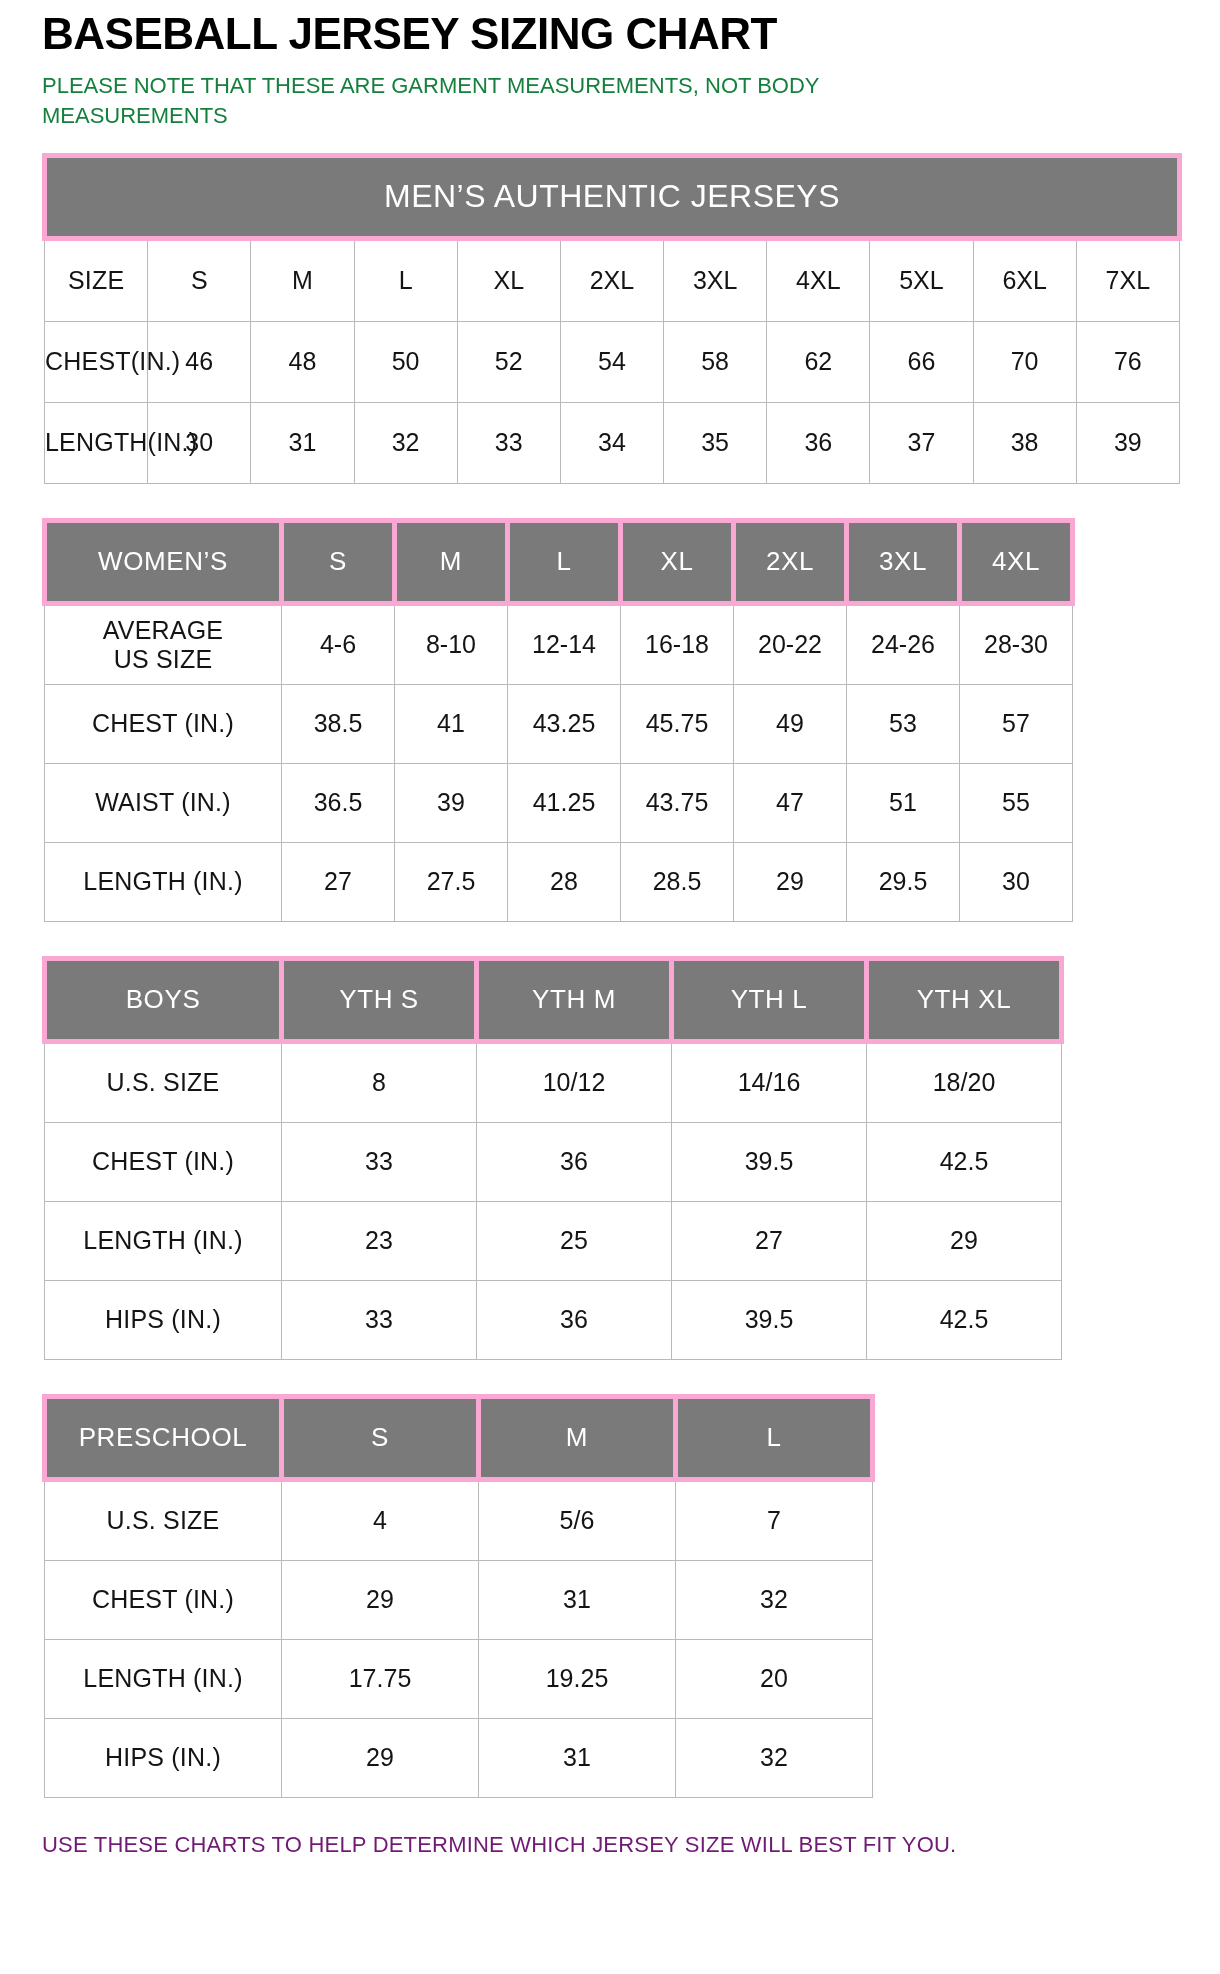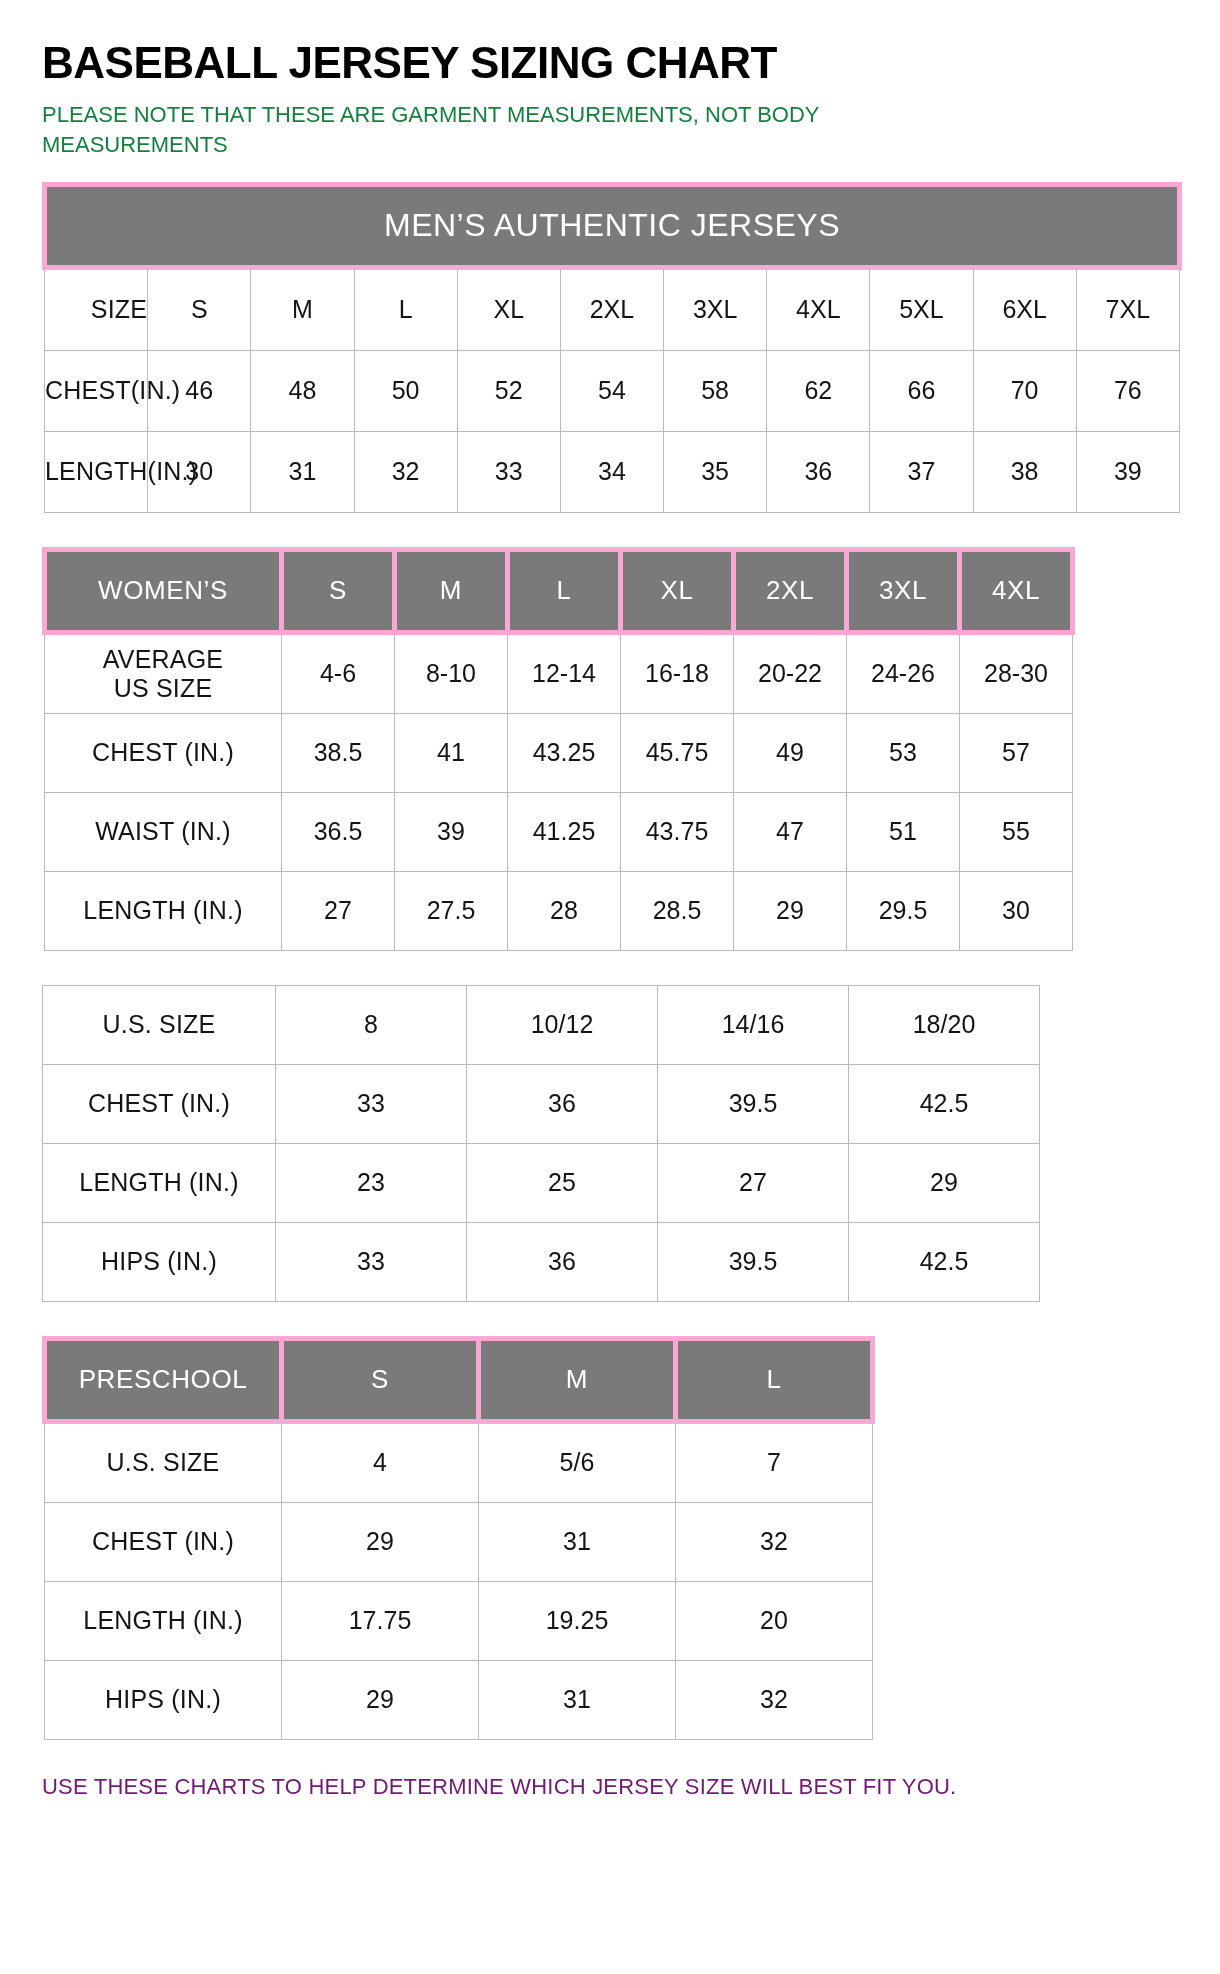--- a/index.html
+++ b/index.html
@@ -11,21 +11,21 @@
     width: 1220px;
     min-height: 1974px;
     font-family: "Liberation Sans", sans-serif;
     color: #1a1a1a;
     -webkit-font-smoothing: antialiased;
   }
   .page {
     width: 1000px;
     min-height: 1974px;
     box-sizing: border-box;
-    padding: 40px 40px 20px 40px;
+    padding: 11px 40px 20px 40px;
     position: relative;
   }
   .title {
     font-size: 44px;
     font-weight: bold;
     letter-spacing: -0.5px;
     color: #000000;
     margin: 0 0 14px 2px;
     line-height: 1.05;
   }
@@ -71,21 +71,21 @@
     font-size: 25px;
     letter-spacing: 0.2px;
     white-space: pre-line;
     line-height: 1.15;
   }
   
   .t-men { width: 1140px; }
   .t-men .c0 { width: 232px; }
   .t-men .cN { width: 90px; }
   .t-men td { height: 80px; font-size: 25px; }
-  .t-men .c0 { font-size: 25px; text-align: right; }
+  .t-men .c0 { font-size: 25px; }
 
   
   .t-women { width: 992px; }
   .t-women .c0 { width: 232px; }
   .t-women .cN { width: 108px; }
   .t-women td { height: 78px; font-size: 25px; }
 
   
   .t-boys { width: 992px; }
   .t-boys .c0 { width: 232px; }
@@ -212,20 +212,27 @@
         <td class="cN">29</td>
         <td class="cN">29.5</td>
         <td class="cN">30</td>
       </tr>
     </tbody>
   </table>
 
   <table class="t-boys">
     <tbody>
       <tr>
+        <td class="c0 band cell">BOYS</td>
+        <td class="cN band cell">YTH S</td>
+        <td class="cN band cell">YTH M</td>
+        <td class="cN band cell">YTH L</td>
+        <td class="cN band cell">YTH XL</td>
+      </tr>
+      <tr>
         <td class="c0 rowlabel">U.S. SIZE</td>
         <td class="cN">8</td>
         <td class="cN">10/12</td>
         <td class="cN">14/16</td>
         <td class="cN">18/20</td>
       </tr>
       <tr>
         <td class="c0 rowlabel">CHEST (IN.)</td>
         <td class="cN">33</td>
         <td class="cN">36</td>

